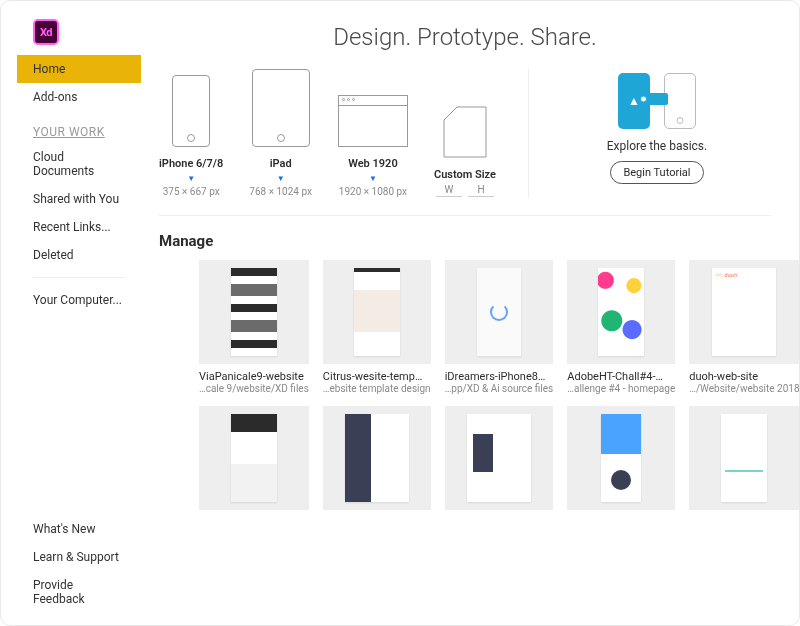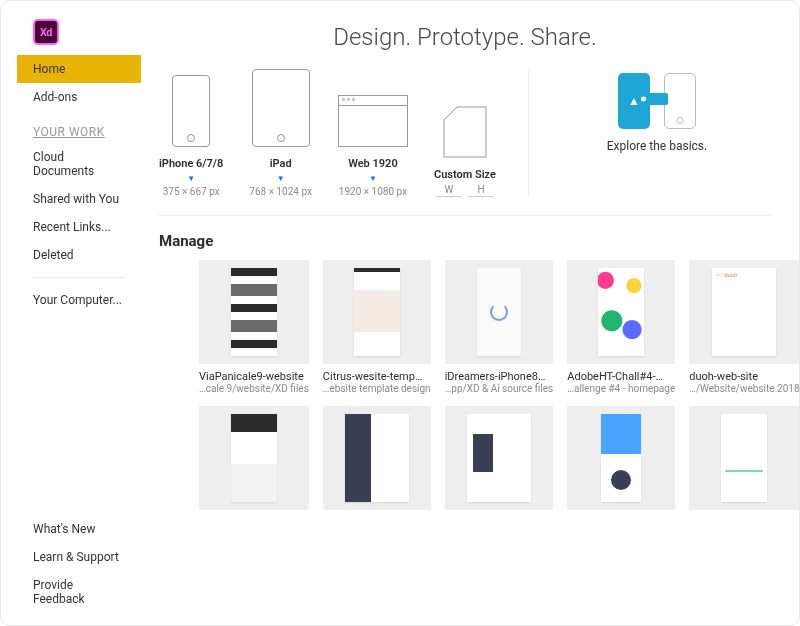--- a/index.html
+++ b/index.html
@@ -278,20 +278,21 @@
 
       <div class="vsep"></div>
 
       <div class="tutorial">
         <div class="tut-graphic">
           <div class="tut-phone blue"></div>
           <div class="tut-link"></div>
           <div class="tut-phone white"></div>
         </div>
         <div class="tut-title">Explore the basics.</div>
+        <div class="tut-btn">Begin Tutorial</div>
       </div>
     </div>
 
     <div class="recent-title">Manage</div>
 
     <div class="recent-grid">
       <div class="recent-item">
         <div class="thumb t0">
             <div class="art"></div>
           </div>

